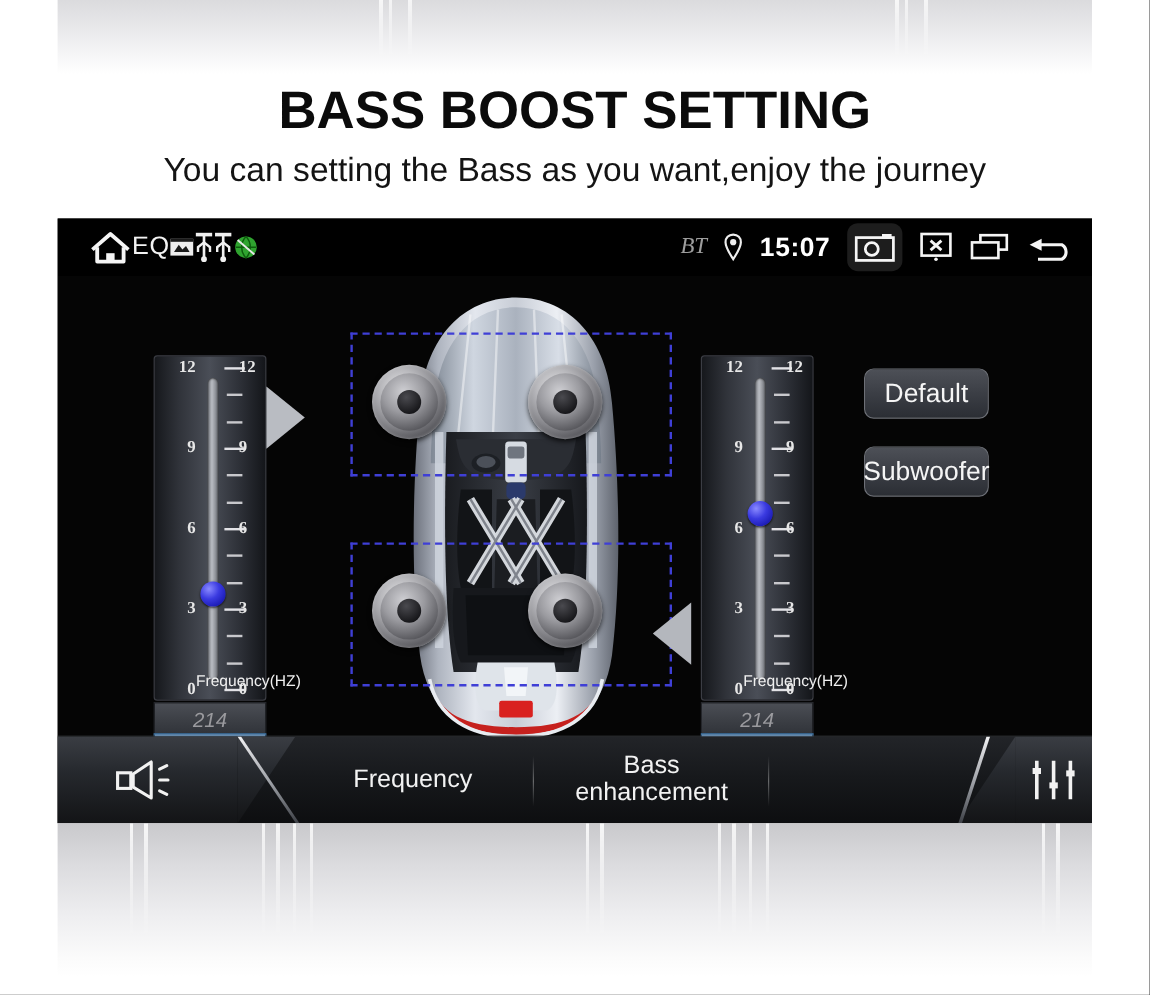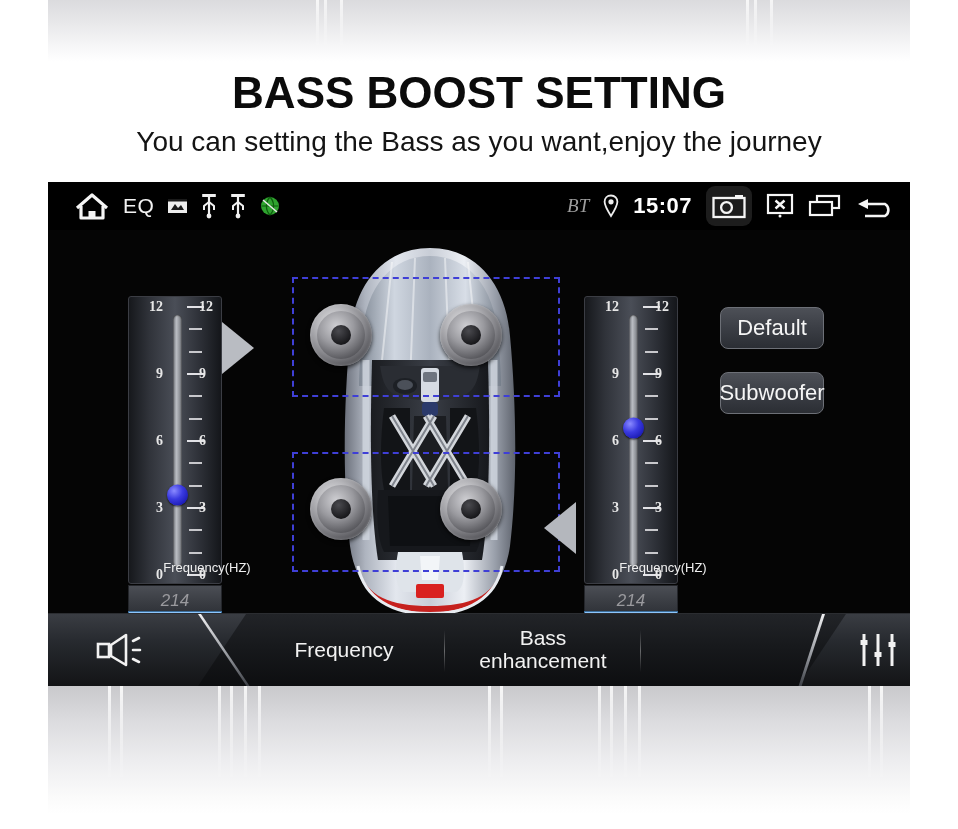--- a/index.html
+++ b/index.html
@@ -72,21 +72,21 @@
   
   .screen{
     position:absolute;left:48px;top:182px;width:862px;height:504px;
     background:#000;overflow:hidden;
   }
 
   
   .statusbar{
     position:absolute;left:0;top:0;width:862px;height:48px;background:#000;
   }
-  .sb-left{position:absolute;left:26px;top:0;height:48px;display:flex;align-items:center;gap:13px;}
+  .sb-left{position:absolute;left:26px;top:0;height:48px;display:flex;align-items:center;}
   .sb-right{position:absolute;right:12px;top:0;height:48px;display:flex;align-items:center;gap:14px;}
   .ico{display:inline-flex;align-items:center;justify-content:center;}
   .eq-text{color:#f2f2f2;font-size:21px;font-family:"Liberation Sans",sans-serif;letter-spacing:.5px;}
   .bt-text{color:#9d9d9d;font-size:19px;font-style:italic;font-family:"Liberation Serif",serif;}
   .clock{color:#ffffff;font-size:22px;font-weight:bold;font-family:"Liberation Sans",sans-serif;letter-spacing:.5px;}
   .cam-wrap{
     width:46px;height:40px;border-radius:9px;background:#1d1d1d;
     display:flex;align-items:center;justify-content:center;
   }
 

